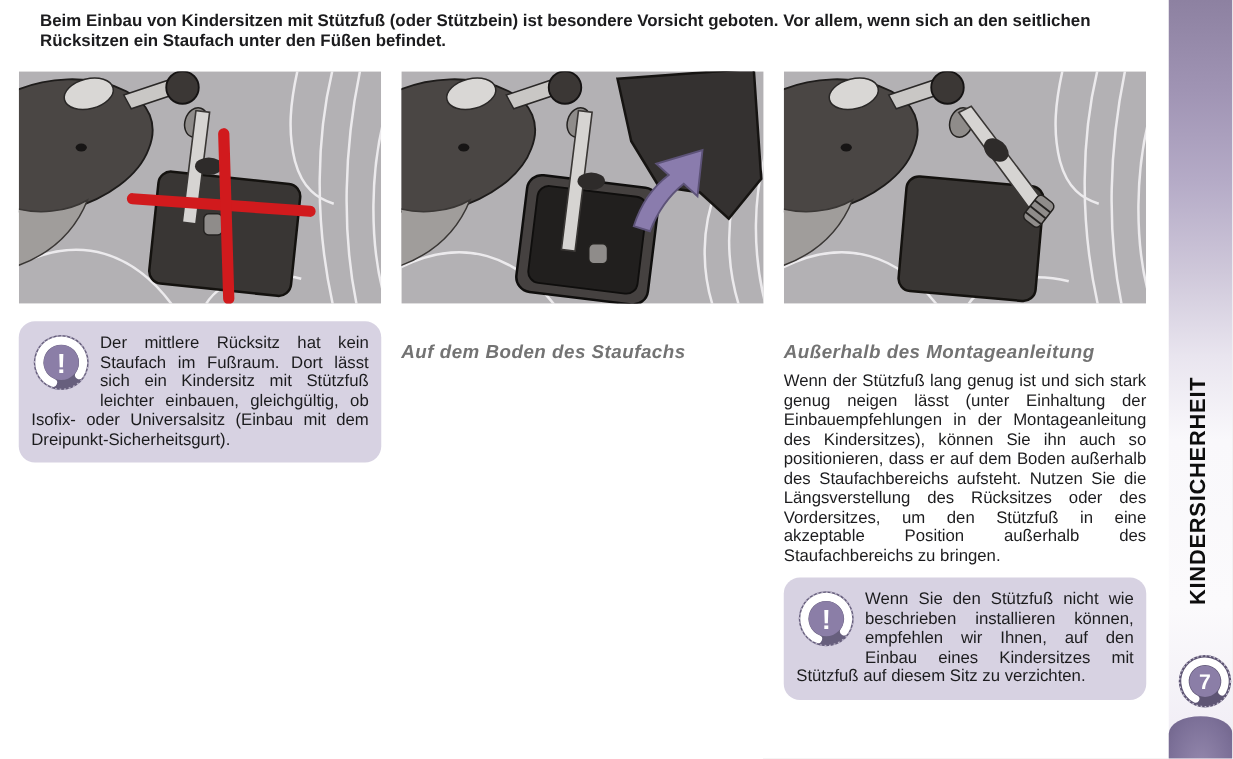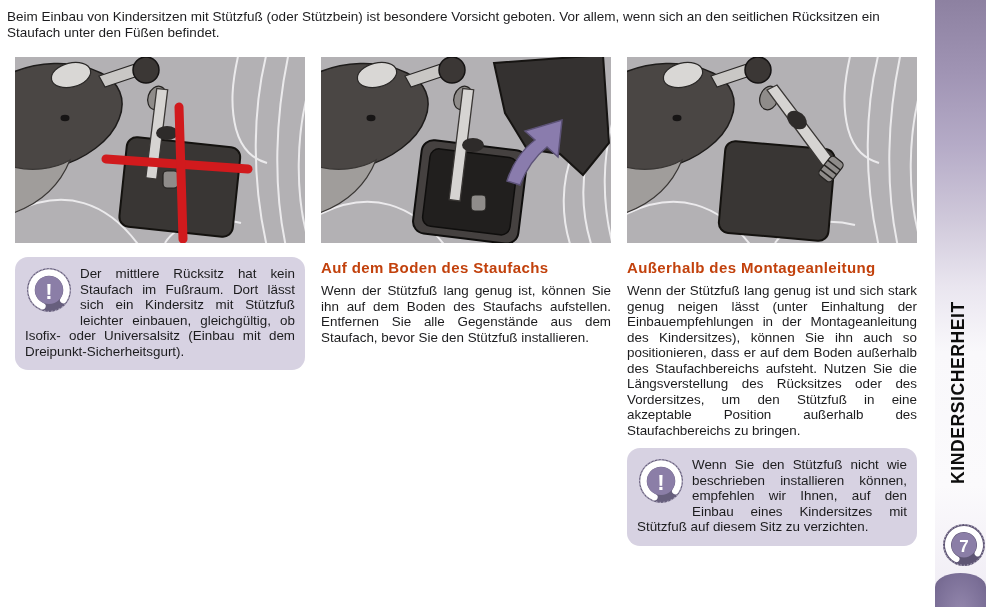--- a/index.html
+++ b/index.html
@@ -3,32 +3,32 @@
 <meta charset="utf-8">
 <style>
   * { margin:0; padding:0; box-sizing:border-box; }
   html,body { background:#e8e8e8; }
   .page {
     position:relative; width:986px; height:607px; background:#ffffff;
     font-family:"Liberation Sans", sans-serif; color:#1c1c1e; overflow:hidden;
     margin:0 auto;
   }
   .intro {
-    position:absolute; left:7px; top:9px; width:890px;
-    font-size:13.5px; line-height:15.5px; text-align:left;
+    position:absolute; left:32px; top:9px; width:890px;
+    font-size:13.5px; line-height:15.5px; text-align:left;font-weight:bold;
   }
   .cols {
     position:absolute; left:15px; top:57px; width:902px;
     display:grid; grid-template-columns:290px 290px 290px; column-gap:16px;
   }
   figure.illu { width:290px; height:186px; overflow:hidden; }
   figure.illu svg { display:block; }
   h2.sec-heading {
-    margin-top:17px; font-size:15px; line-height:16px; font-weight:bold;
-    letter-spacing:.4px; color:#c2410c;
+    margin-top:31px; font-size:15px; line-height:16px; font-weight:bold;
+    letter-spacing:.4px; color:#737373;font-style:italic;
   }
   p.body-text {
     margin-top:7px; font-size:13.4px; line-height:15.5px; text-align:justify;
     hyphens:auto;
   }
   .warnbox {
     background:#d7d2e2; border-radius:13px; padding:9px 10px 11px 10px;
     font-size:13.4px; line-height:15.5px; text-align:justify; hyphens:auto;
   }
   .warnbox.first { margin-top:14px; }
@@ -153,21 +153,20 @@
             <ellipse cx="152" cy="88" rx="11" ry="7" fill="#2e2b2a"></ellipse>
             <rect x="150" y="138" width="15" height="16" rx="4" fill="#8f8c8a" stroke="#242220" stroke-width="1.2"></rect>
           </g>
           <g>
             <path d="M186,124 C192,105 202,92 214,83 L204,74 L241,63 L237,100 L226,90 C216,98 206,110 199,128 Z" fill="#8a7cad" stroke="#5d5378" stroke-width="1.5"></path>
           </g>
         </svg>
       </figure>
 
       <h2 class="sec-heading">Auf dem Boden des Staufachs</h2>
-      <p class="body-text">Wenn der Stützfuß lang genug ist, können Sie ihn auf dem Boden des Staufachs aufstellen. Entfernen Sie alle Gegenstände aus dem Staufach, bevor Sie den Stützfuß installieren.</p>
     </div>
 
     <div>
       <figure class="illu">
         <svg width="290" height="186" viewBox="0 0 290 186" xmlns="http://www.w3.org/2000/svg">
           <rect width="290" height="186" fill="#b3b1b4"></rect>
           <g fill="none" stroke="#f2f1f3" stroke-width="2" opacity="0.9">
             <path d="M252,-5 C238,50 236,120 252,190"></path>
             <path d="M274,-5 C260,60 258,130 271,190"></path>
             <path d="M293,35 C281,80 281,135 291,175"></path>

